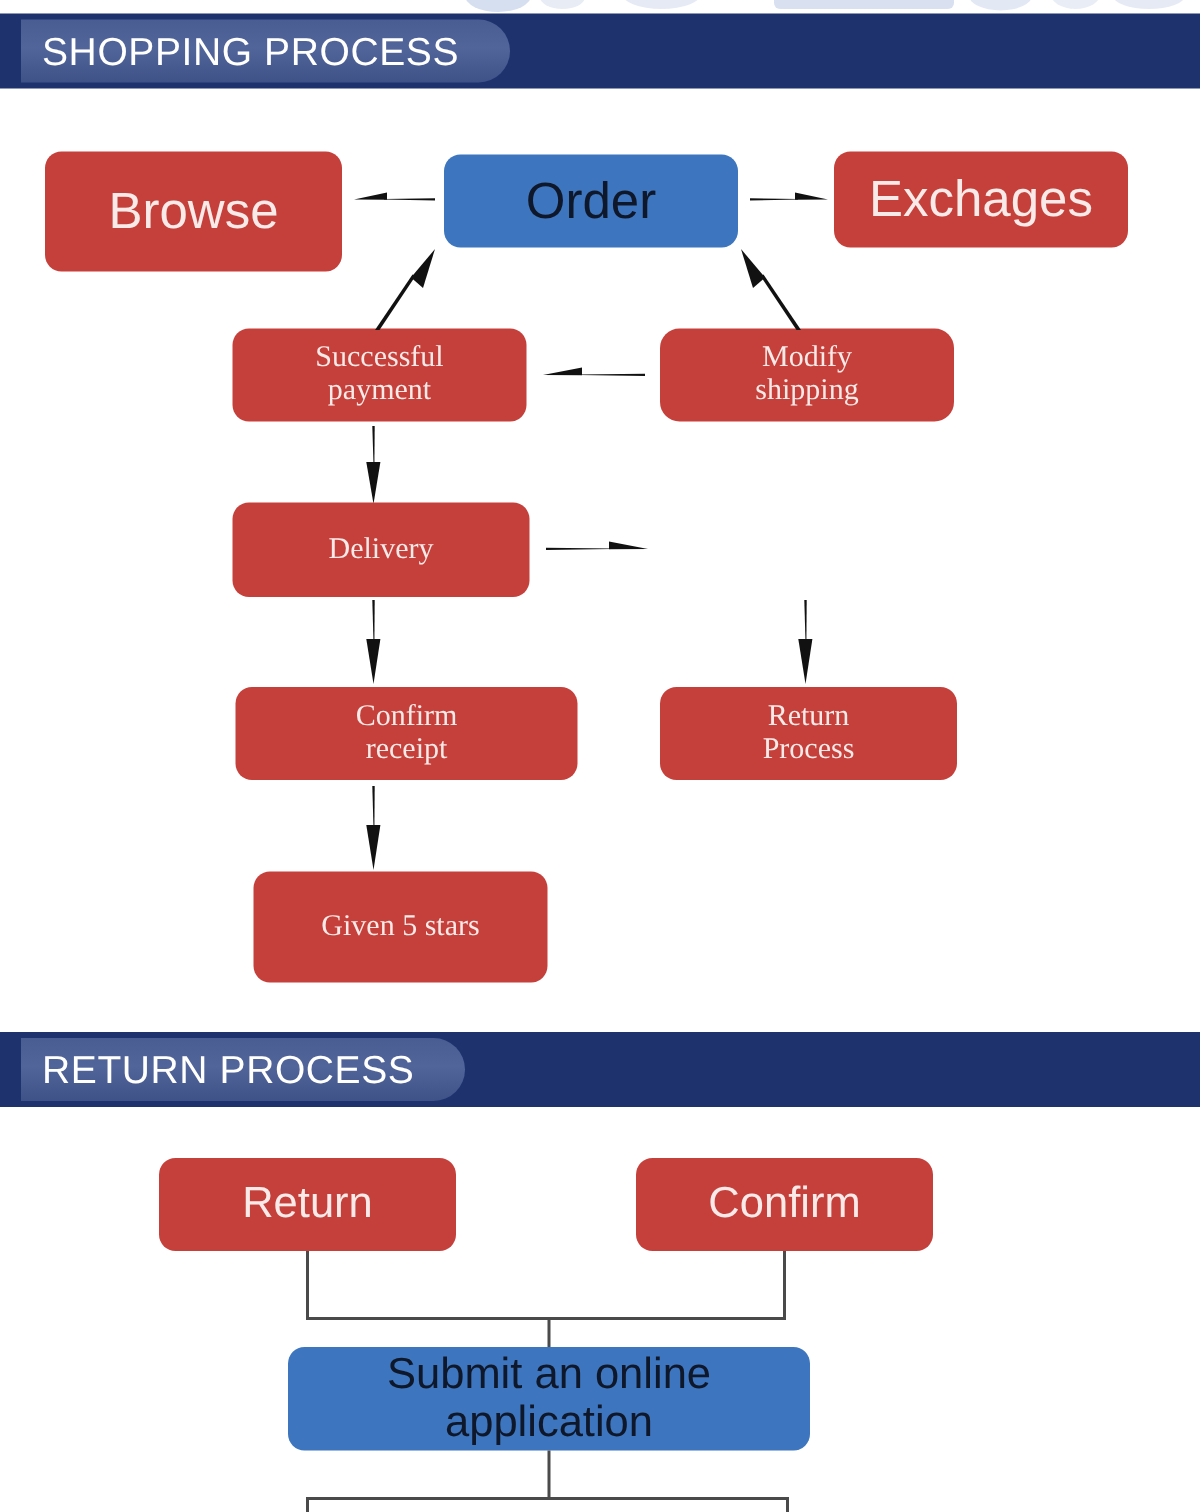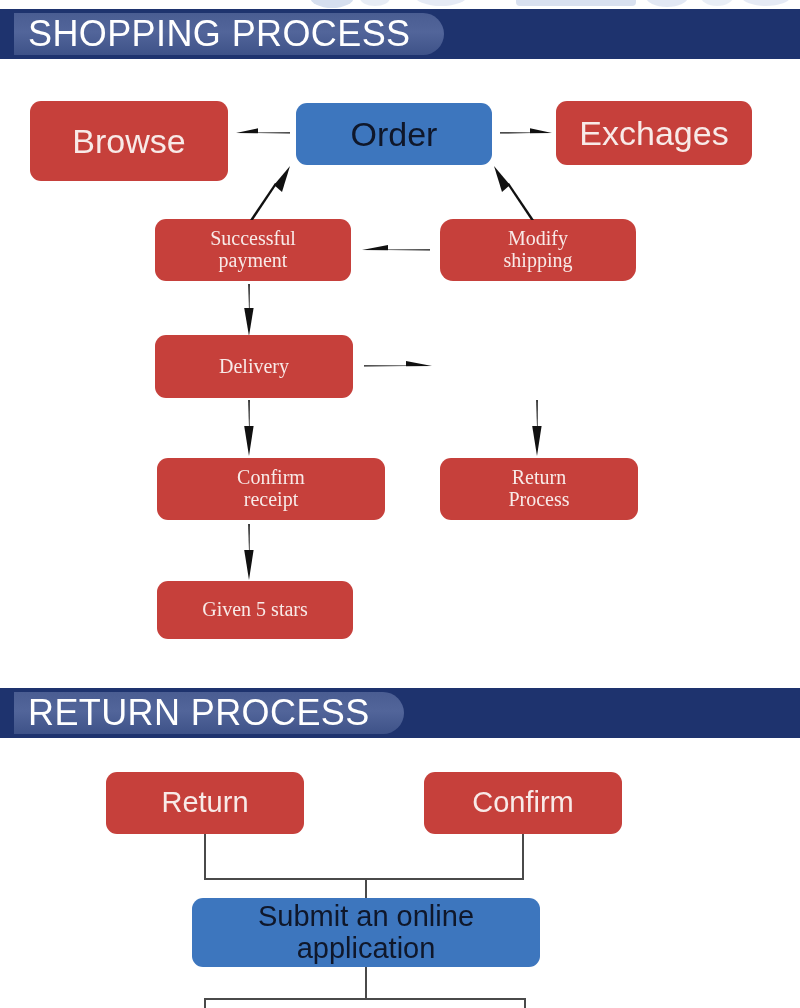--- a/index.html
+++ b/index.html
@@ -50,21 +50,21 @@
     height: 42px;
     background: linear-gradient(to bottom, #4a5d92 0%, #52659a 45%, #3e5288 100%);
     border-radius: 0 21px 21px 0;
     display: flex;
     align-items: center;
     padding: 0 34px 0 14px;
     box-sizing: border-box;
   }
   .section-bar .tab-label {
     color: #ffffff;
-    font-size: 36px;
+    font-size: 26px;
     font-weight: 400;
     letter-spacing: .4px;
     white-space: nowrap;
     line-height: 1;
   }
 
   
   .node {
     position: absolute;
     box-sizing: border-box;
@@ -204,21 +204,21 @@
   <div class="node red mid" style="left:440px;top:458px;width:198px;height:62px;">
     <span style="white-space:pre-line;">Return
 Process</span>
   </div>
 
   <svg class="arrow" style="left:240px;top:524px;width:18px;height:56px;" viewBox="0 0 18 56">
     <path d="M8.2,0 L9.0,28 L9.6,28 L9.8,0 Z" fill="#111"></path>
     <path d="M4.2,26 L9,56 L13.6,26 Z" fill="#111"></path>
   </svg>
 
-  <div class="node red mid" style="left:157px;top:581px;width:196px;height:58px;">
+  <div class="node red mid" style="left:169px;top:581px;width:196px;height:74px;">
     <span>Given 5 stars</span>
   </div>
 
   <div class="section-bar" style="top:688px;">
     <div class="tab">
       <span class="tab-label">RETURN PROCESS</span>
     </div>
   </div>
 
   <div class="node red lg" style="left:106px;top:772px;width:198px;height:62px;">

